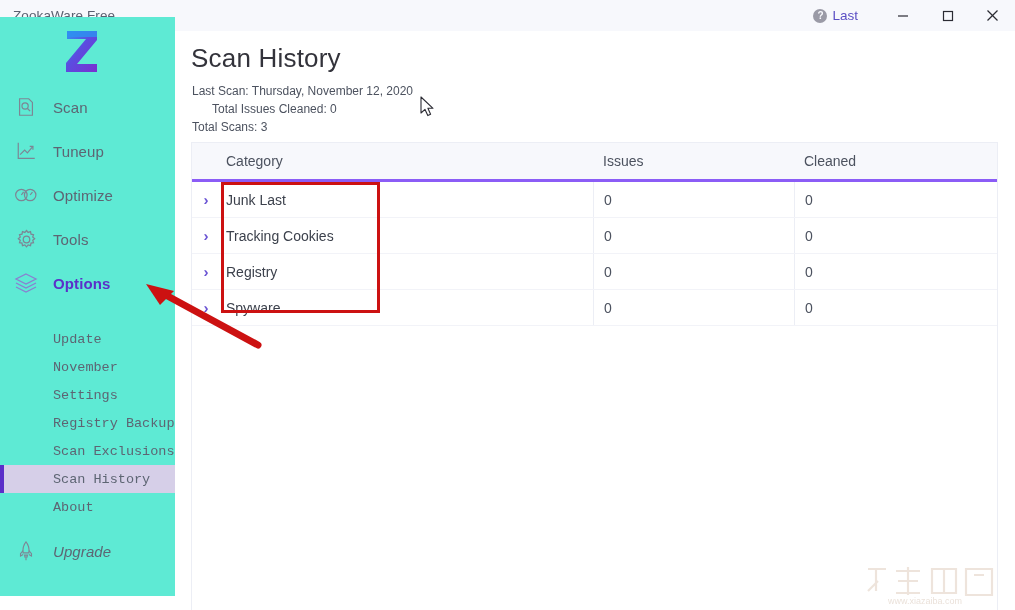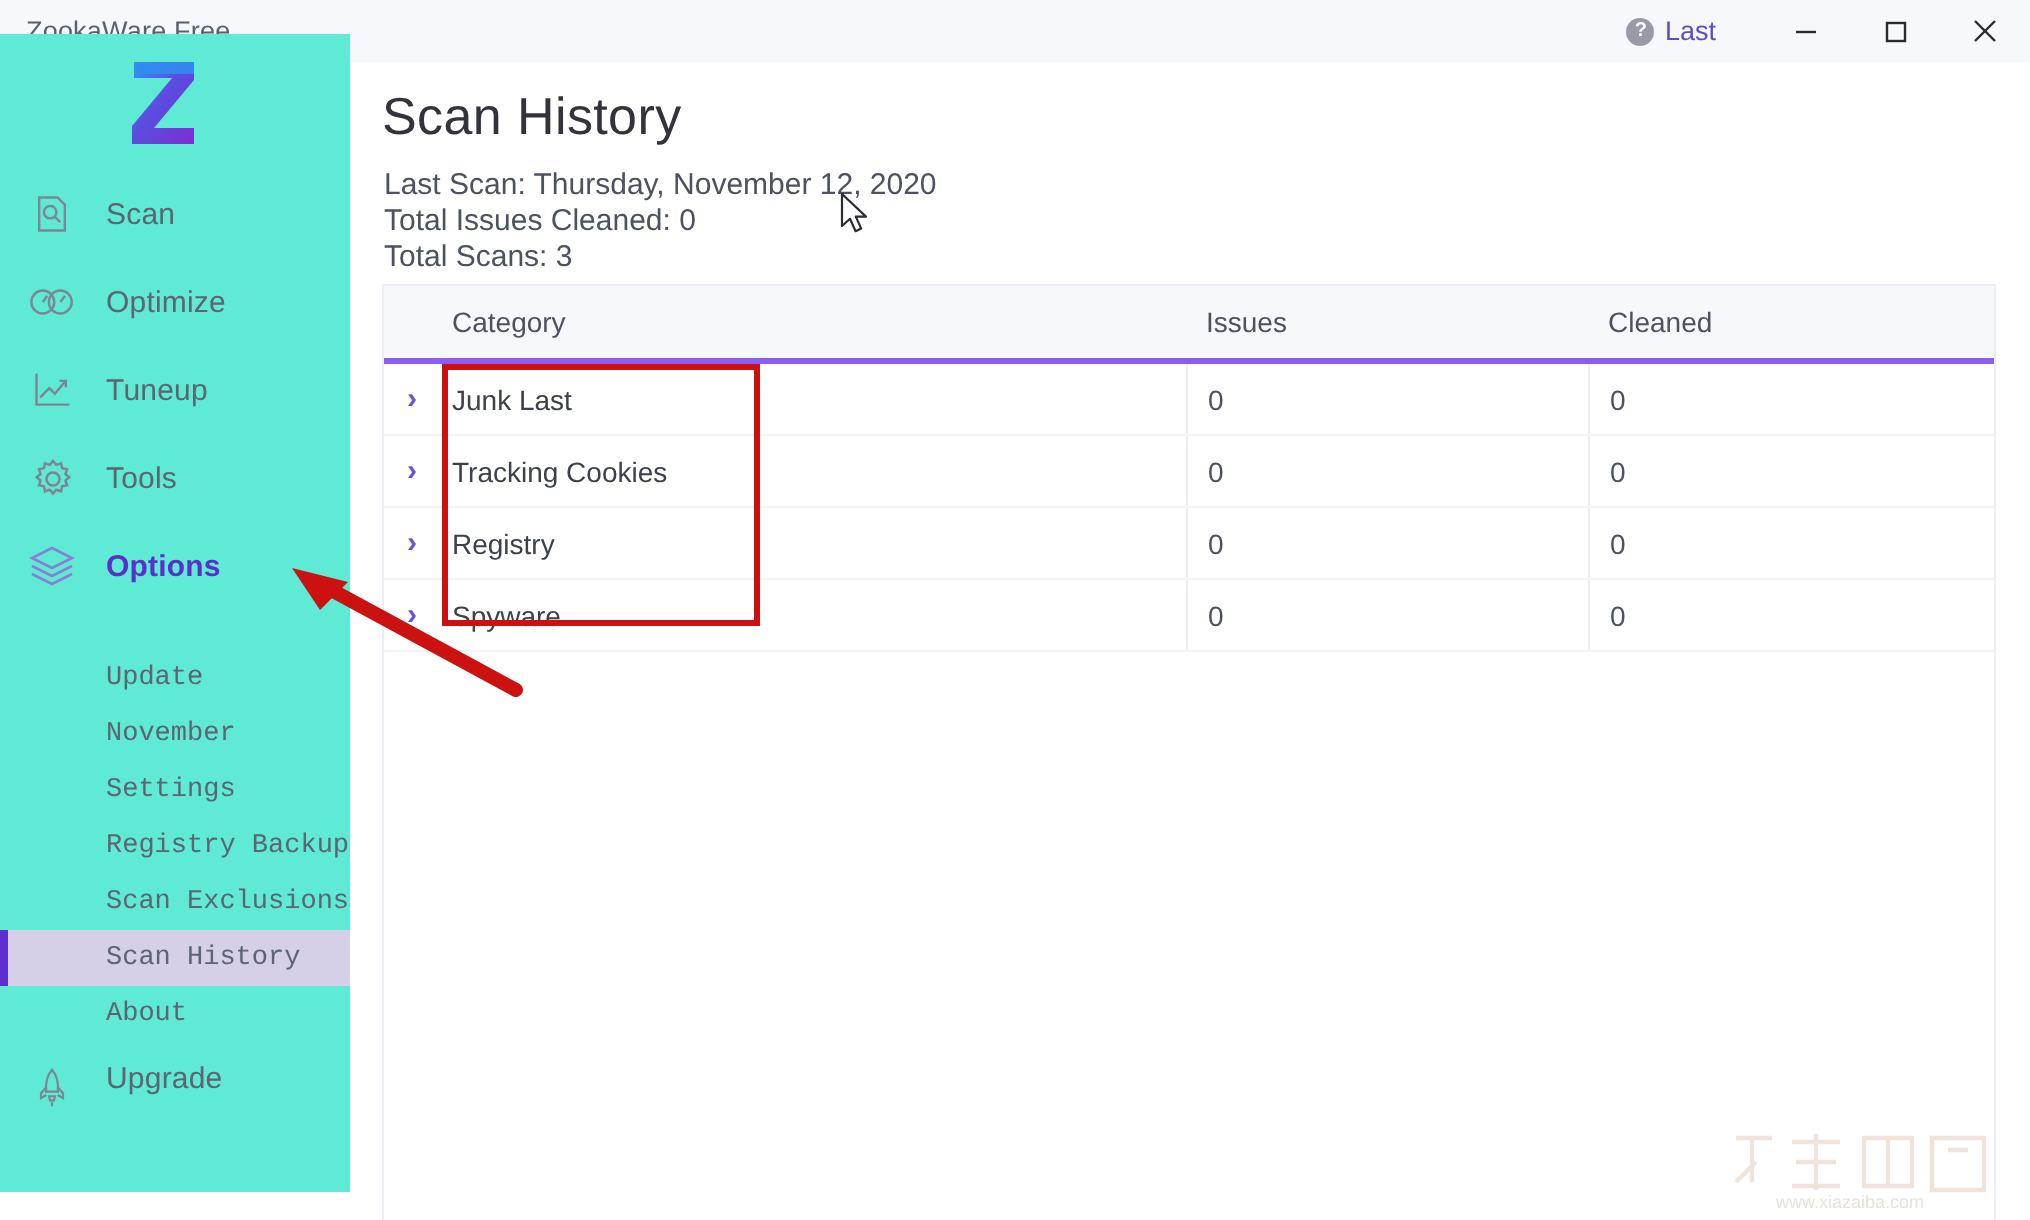--- a/index.html
+++ b/index.html
@@ -138,50 +138,51 @@
     left: 0; top: 0;
     width: 4px; height: 28px;
     background: #5b2fc9;
   }
   #upgrade-item {
     position: absolute;
     left: 0; top: 514px;
     width: 175px;
     height: 40px;
     display: flex;
-    align-items: flex-start;
+    align-items: center;
     padding-left: 13px;
     box-sizing: border-box;
     cursor: default;
+    font-style: italic;
   }
 
   
   #main {
     position: absolute;
     left: 175px; top: 31px;
     width: 840px; height: 579px;
     background: #ffffff;
   }
   #page-title {
     position: absolute;
     left: 16px; top: 12px;
     font-size: 26px;
     color: #33333b;
     font-weight: normal;
     letter-spacing: .2px;
   }
   .meta-line {
     position: absolute;
     left: 17px;
-    font-size: 15px;
+    font-size: 12px;
     color: #4c525f;
     white-space: nowrap;
   }
   #meta-0 { top: 53px; }
-  #meta-1 { top: 71px; }
+  #meta-1 { top: 71px; margin-left: 20px; }
   #meta-2 { top: 89px; }
 
   
   #table {
     position: absolute;
     left: 16px; top: 111px;
     width: 807px;
     border: 1px solid #eceef5;
     border-bottom: none;
     box-sizing: border-box;
@@ -333,39 +334,39 @@
           <path d="M5 3 h10 l4 4 v14 H5 Z"></path>
           <circle cx="11" cy="11" r="3.4"></circle>
           <line x1="13.6" y1="13.6" x2="16.5" y2="16.5"></line>
         </svg>
       </span>
       <span class="nav-label">Scan</span>
     </div>
 
     <div class="nav-item">
       <span class="nav-icon">
+        <svg width="23" height="22" viewBox="0 0 24 24" fill="none" stroke="#7d8694" stroke-width="1.3">
+          <path d="M3 3 V20 H21"></path>
+          <polyline points="5,16 10,11 13,14 19,7"></polyline>
+          <polyline points="15.5,7 19,7 19,10.5"></polyline>
+        </svg>
+      </span>
+      <span class="nav-label">Tuneup</span>
+    </div>
+
+    <div class="nav-item">
+      <span class="nav-icon">
         <svg width="24" height="22" viewBox="0 0 26 22" fill="none" stroke="#7d8694" stroke-width="1.3">
           <circle cx="8" cy="11" r="6.2"></circle>
           <circle cx="17.5" cy="11" r="6.2"></circle>
           <line x1="8" y1="11" x2="10.4" y2="7.6"></line>
           <line x1="17.5" y1="11" x2="20" y2="7.8"></line>
         </svg>
       </span>
       <span class="nav-label">Optimize</span>
-    </div>
-
-    <div class="nav-item">
-      <span class="nav-icon">
-        <svg width="23" height="22" viewBox="0 0 24 24" fill="none" stroke="#7d8694" stroke-width="1.3">
-          <path d="M3 3 V20 H21"></path>
-          <polyline points="5,16 10,11 13,14 19,7"></polyline>
-          <polyline points="15.5,7 19,7 19,10.5"></polyline>
-        </svg>
-      </span>
-      <span class="nav-label">Tuneup</span>
     </div>
 
     <div class="nav-item">
       <span class="nav-icon">
         <svg width="23" height="23" viewBox="0 0 24 24" fill="none" stroke="#7d8694" stroke-width="1.3">
           <circle cx="12" cy="12" r="3.4"></circle>
           <path d="M12 2.6 l1.7 2.0 2.5-.8 .5 2.6 2.6 .5-.8 2.5 2.0 1.7-2.0 1.7 .8 2.5-2.6 .5-.5 2.6-2.5-.8-1.7 2.0-1.7-2.0-2.5 .8-.5-2.6-2.6-.5 .8-2.5-2.0-1.7 2.0-1.7-.8-2.5 2.6-.5 .5-2.6 2.5 .8 Z"></path>
         </svg>
       </span>
       <span class="nav-label">Tools</span>

